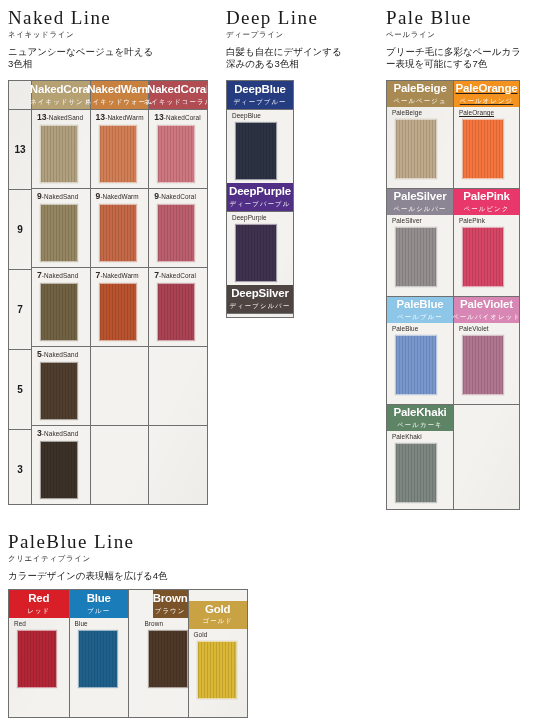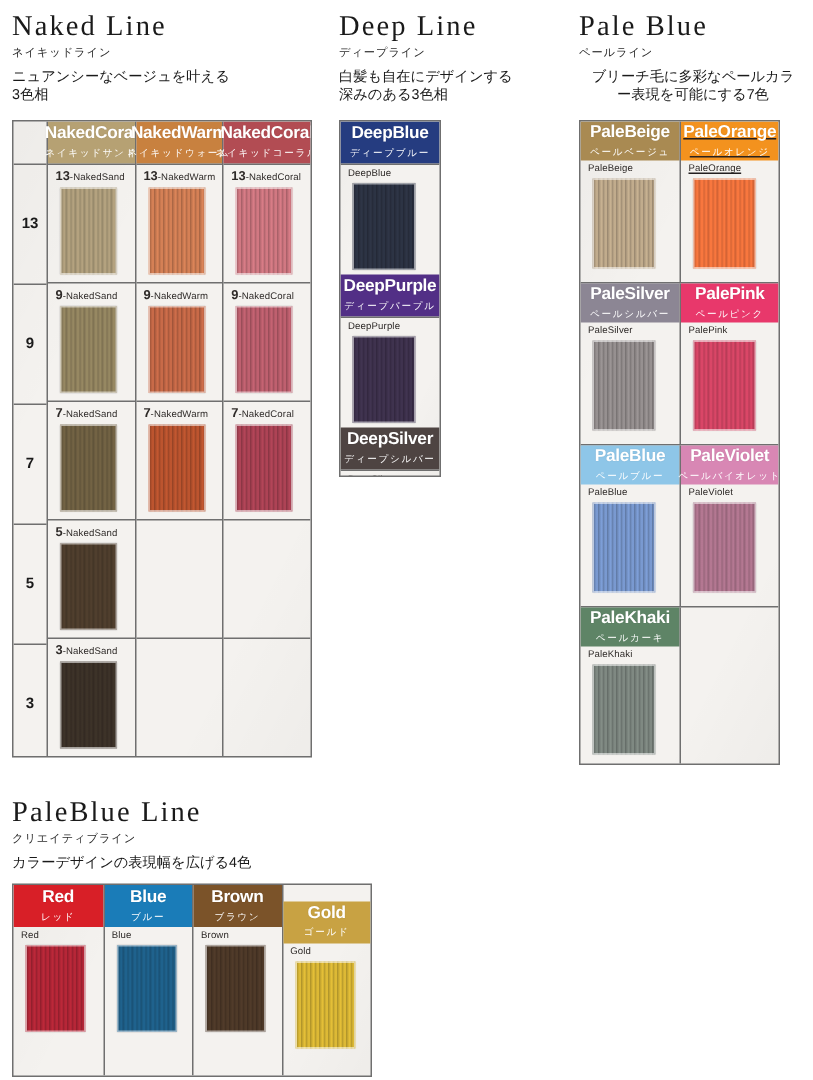--- a/index.html
+++ b/index.html
@@ -233,21 +233,21 @@
         <div class="cell" style="height: 74px;">
           <div class="lbl">DeepSilver</div>
           <div class="sw" style="width: 40px; height: 56px; background: repeating-linear-gradient(90deg, rgb(45, 43, 41) 0px, rgb(52, 50, 48) 1px, rgb(57, 55, 53) 2px, rgb(52, 50, 48) 3px);"></div>
         </div>
       </div>
   </div>
 
   <div class="sec" style="left:386px;top:8px;width:152px;">
     <div class="sec-title">Pale Blue</div>
     <div class="sec-kana">ペールライン</div>
-    <div class="sec-desc" style="white-space:pre-line;text-align:center;">ブリーチ毛に多彩なペールカラ
+    <div class="sec-desc" style="white-space:pre-line;">ブリーチ毛に多彩なペールカラ
 ー表現を可能にする7色</div>
   </div>
 
   <div class="tbl" id="tbl-pale" style="left:386px;top:80px;width:134px;height:430px;">
     <div class="grid" id="pale-grid" style="flex-direction:column;">
         <div style="display: flex; flex: 0 0 auto; height: 107px; border-top: none;">
           <div style="width: 66px; box-sizing: border-box; border-left: none; display: flex; flex-direction: column;">
             <div class="chead" style="height: 26px; background: rgb(169, 138, 82);">
               <div class="en">PaleBeige</div>
               <div class="jp">ペールベージュ</div>
@@ -352,21 +352,21 @@
         <div class="col" style="width: 60px;">
           <div class="chead" style="height: 28px; background: rgb(26, 124, 184);">
             <div class="en">Blue</div>
             <div class="jp">ブルー</div>
           </div>
           <div class="cell nb" style="height: 78px;">
             <div class="lbl">Blue</div>
             <div class="sw" style="width: 38px; height: 56px; background: repeating-linear-gradient(90deg, rgb(25, 79, 114) 0px, rgb(29, 92, 132) 1px, rgb(32, 101, 145) 2px, rgb(29, 92, 132) 3px);"></div>
           </div>
         </div>
-        <div class="col" style="width: 60px;">
+        <div class="col" style="width: 60px; align-items: flex-end;">
           <div class="chead" style="height: 28px; background: rgb(123, 83, 41);">
             <div class="en">Brown</div>
             <div class="jp">ブラウン</div>
           </div>
           <div class="cell nb" style="height: 78px;">
             <div class="lbl">Brown</div>
             <div class="sw" style="width: 38px; height: 56px; background: repeating-linear-gradient(90deg, rgb(64, 46, 33) 0px, rgb(74, 54, 38) 1px, rgb(81, 59, 42) 2px, rgb(74, 54, 38) 3px);"></div>
           </div>
         </div>
         <div class="col" style="width: 60px; justify-content: center;">

